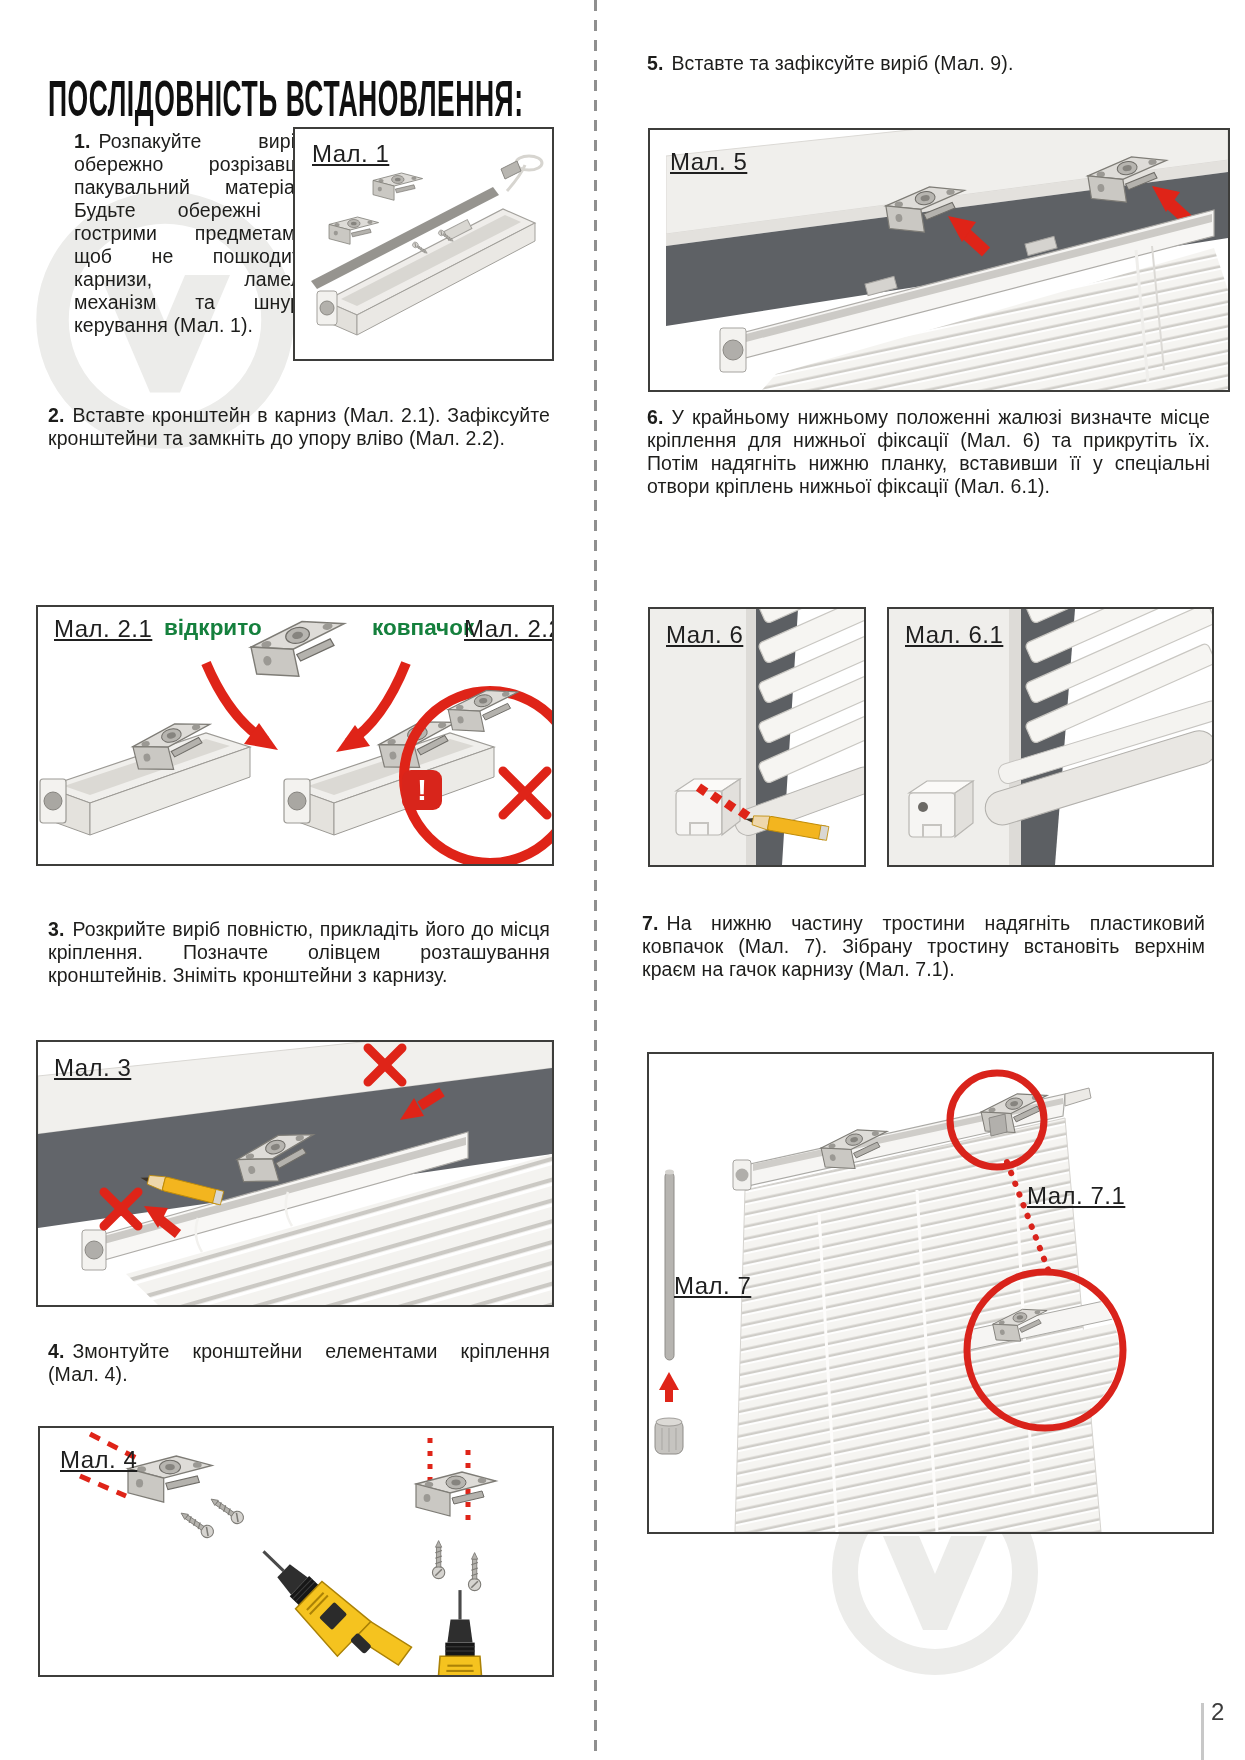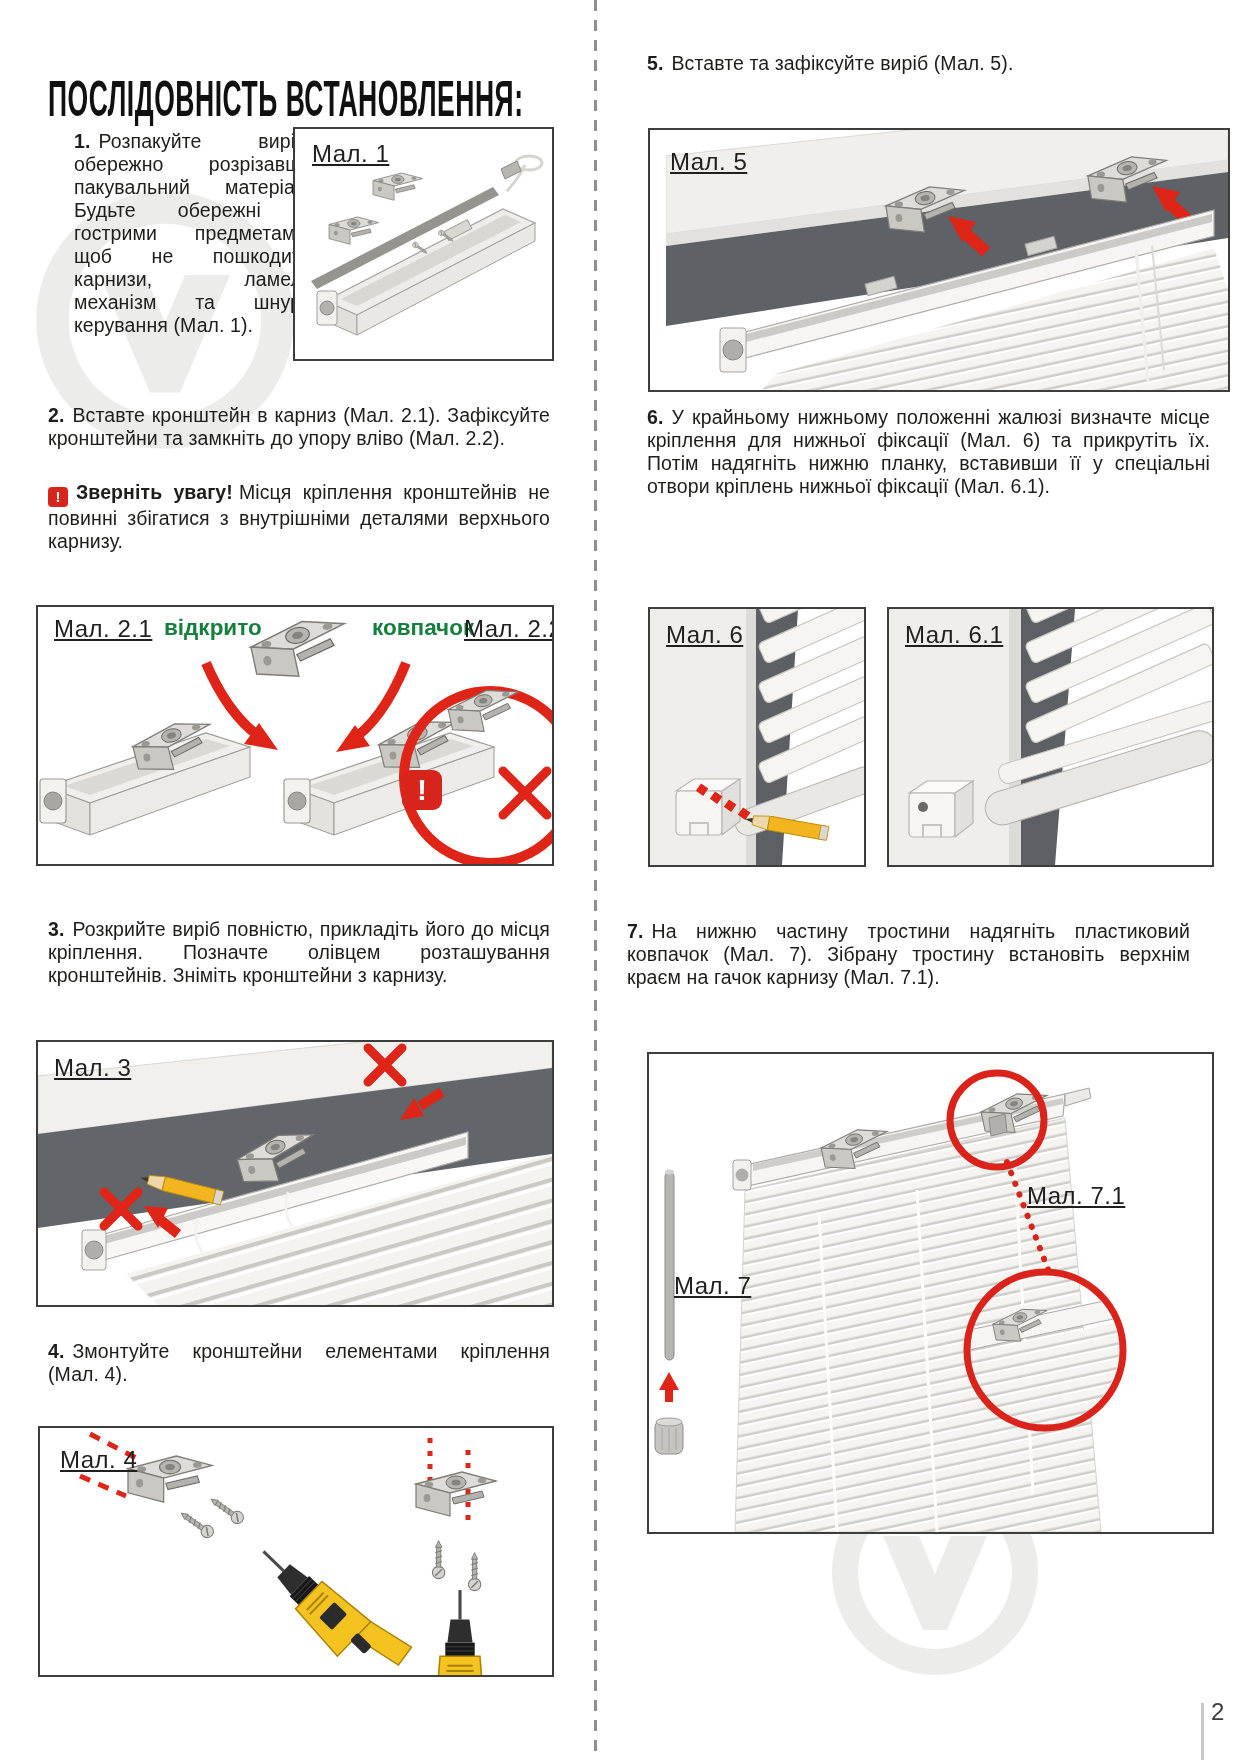--- a/index.html
+++ b/index.html
@@ -137,23 +137,20 @@
       <use href="#screwH" transform="translate(146,100) scale(0.5) rotate(35)"></use>
       <polygon points="206,40 222,32 226,42 210,50" fill="#b8b6b1" stroke="#8b8984"></polygon>
     </svg>
     <span class="figlabel" style="left:17px;top:11px;">Мал. 1</span>
   </div>
 
   <p class="step" style="left:48px;top:404px;width:502px;">
     <span class="stepnum">2.</span><span>Вставте кронштейн в карниз (Мал. 2.1). Зафіксуйте кронштейни та замкніть до упору вліво (Мал. 2.2).</span>
   </p>
 
-  <p class="step" style="left:48px;top:481px;width:502px;">
-    <span class="warnicon">!</span><span class="warnlabel">Зверніть увагу!</span><span>Місця кріплення кронштейнів не повинні збігатися з внутрішніми деталями верхнього карнизу.</span>
-  </p>
 
   <div class="figure" style="left:36px;top:605px;width:514px;height:257px;">
     <svg viewBox="0 0 514 257" preserveAspectRatio="none">
       <use href="#chan" transform="translate(8,122)"></use>
       <use href="#chan" transform="translate(252,122)"></use>
       <use href="#brk" transform="translate(92,128) rotate(-14)"></use>
       <use href="#brk" transform="translate(338,126) rotate(-14)"></use>
       <use href="#brk" transform="translate(210,26) scale(1.2) rotate(-12)"></use>
       <path d="M168,56 C185,96 205,120 228,134" stroke="#df2418" stroke-width="10" fill="none"></path>
       <polygon points="240,143 206,137 221,116" fill="#df2418"></polygon>
@@ -216,21 +213,21 @@
       <line x1="428" y1="22" x2="428" y2="98" stroke="#df2418" stroke-width="5" stroke-dasharray="5 8"></line>
       <use href="#brk" transform="translate(376,44)"></use>
       <use href="#screwH" transform="translate(392,150) rotate(270) scale(1.1)"></use>
       <use href="#screwH" transform="translate(428,162) rotate(270) scale(1.1)"></use>
       <use href="#drillUp" transform="translate(420,160) scale(1.05)"></use>
     </svg>
     <span class="figlabel" style="left:20px;top:18px;">Мал. 4</span>
   </div>
 
   <p class="step nojust" style="left:647px;top:52px;width:560px;">
-    <span class="stepnum">5.</span><span>Вставте та зафіксуйте виріб (Мал. 5).</span>
+    <span class="stepnum">5.</span><span>Вставте та зафіксуйте виріб (Мал. 9).</span>
   </p>
 
   <div class="figure" style="left:648px;top:128px;width:562px;height:260px;padding-left:16px;">
     <svg viewBox="0 0 562 260" preserveAspectRatio="none">
       <polygon points="0,26 562,-34 562,30 0,104" fill="#f0efec" stroke="#dbd9d5" stroke-width="1"></polygon>
       <polygon points="0,104 562,30 562,42 0,116" fill="#e3e1dd"></polygon>
       <polygon points="0,116 562,42 562,108 0,196" fill="#5e6165"></polygon>
       <use href="#brk" transform="translate(218,64) rotate(-9)"></use>
       <use href="#brk" transform="translate(420,34) rotate(-9)"></use>
       <line x1="320" y1="122" x2="296" y2="100" stroke="#df2418" stroke-width="12"></line>
@@ -291,21 +288,21 @@
         <rect x="140" y="114" width="200" height="22" rx="5" transform="rotate(-24 140 125)"></rect>
       </g>
       <rect x="110" y="154" width="230" height="20" rx="8" transform="rotate(-17 120 164)" fill="#f4f3f0" stroke="#c6c4c0"></rect>
       <rect x="96" y="180" width="240" height="34" rx="17" transform="rotate(-17 120 197)" fill="#e9e7e3" stroke="#b2b0ac"></rect>
       <use href="#wbrk" transform="translate(20,170)"></use>
       <circle cx="34" cy="198" r="5" fill="#6b6965"></circle>
     </svg>
     <span class="figlabel" style="left:16px;top:12px;">Мал. 6.1</span>
   </div>
 
-  <p class="step" style="left:627px;top:912px;width:563px;margin-top:8px;">
+  <p class="step" style="left:642px;top:912px;width:563px;">
     <span class="stepnum">7.</span><span>На нижню частину тростини надягніть пластиковий ковпачок (Мал. 7). Зібрану тростину встановіть верхнім краєм на гачок карнизу (Мал. 7.1).</span>
   </p>
 
   <div class="figure" style="left:647px;top:1052px;width:563px;height:478px;">
     <svg viewBox="0 0 563 478" preserveAspectRatio="none">
       <rect x="16" y="118" width="9" height="188" rx="4.5" fill="#b6b4b0" stroke="#8e8c88" stroke-width="1"></rect>
       <ellipse cx="20.5" cy="118" rx="4.5" ry="2.5" fill="#d5d3cf"></ellipse>
       <polygon points="20,318 10,336 30,336" fill="#df2418"></polygon>
       <rect x="16" y="336" width="8" height="12" fill="#df2418"></rect>
       <g transform="translate(6,362)">

